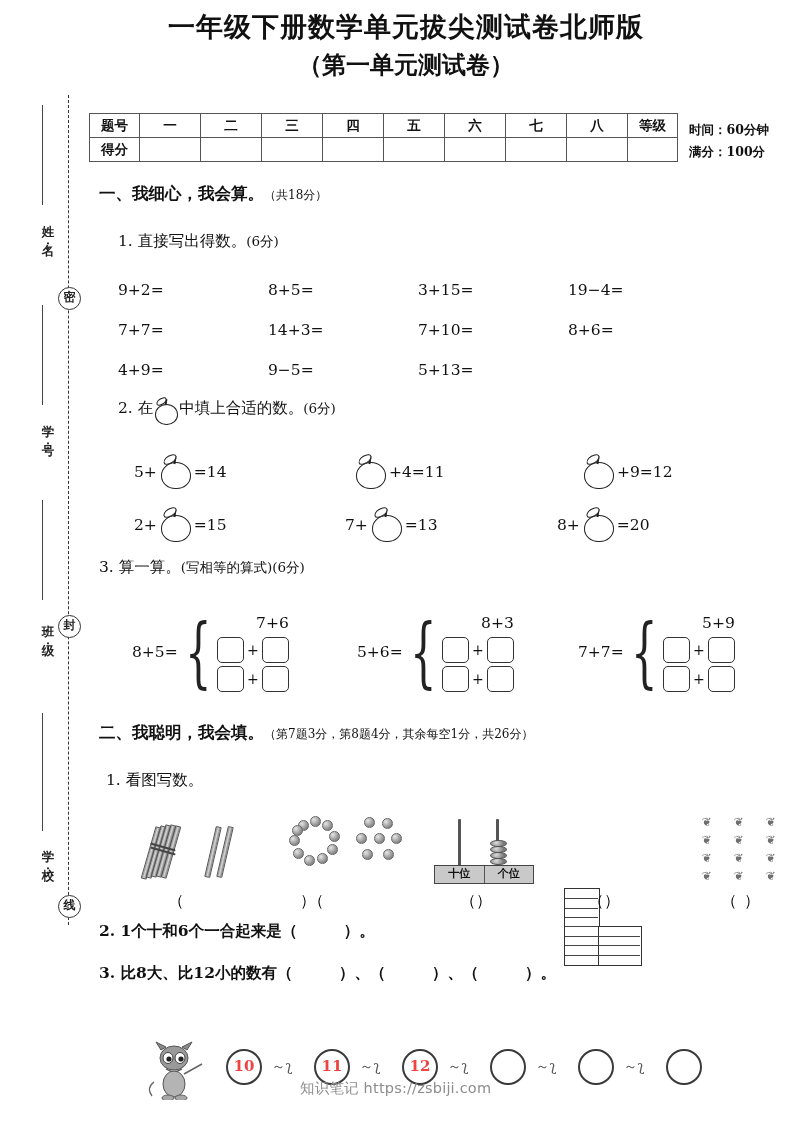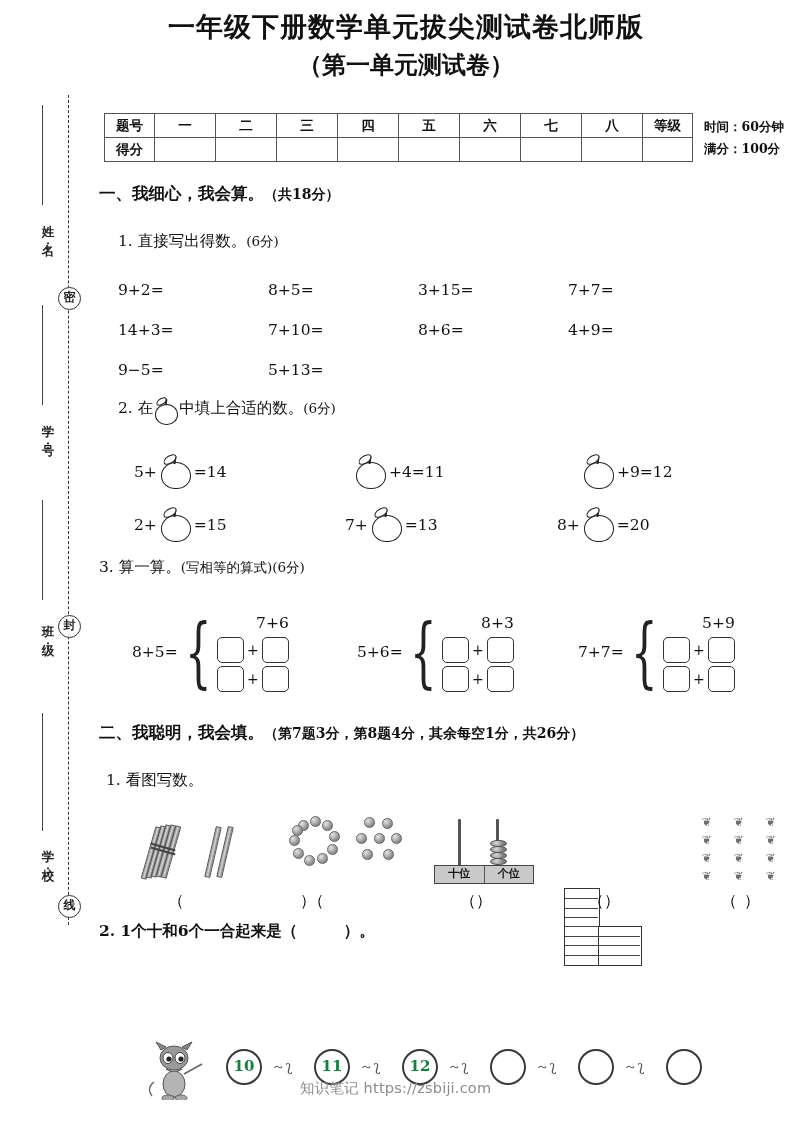--- a/index.html
+++ b/index.html
@@ -94,23 +94,23 @@
     font-weight: bold;
     line-height: 34px;
     margin-top: 2px;
     color: #111;
   }
 
   
   .score-wrap {
     position: absolute;
     top: 113px;
-    left: 104px;
+    left: 89px;
     display: flex;
-    align-items: center;
+    align-items: flex-end;
   }
   table.score-table {
     border-collapse: collapse;
     table-layout: fixed;
   }
   table.score-table td {
     border: 1px solid #555;
     width: 58px;
     height: 21px;
     text-align: center;
@@ -133,22 +133,22 @@
 
   
   .sec-head {
     position: absolute;
     font-size: 16.5px;
     font-weight: bold;
     color: #111;
     white-space: nowrap;
   }
   .sec-head .pts {
-    font-size: 14px;
-    font-weight: bold;
+    font-size: 12px;
+    font-weight: normal;
   }
   .q-head {
     position: absolute;
     font-size: 15.5px;
     font-weight: normal;
     color: #111;
     white-space: nowrap;
   }
   .q-head .pts { font-size: 13.5px; }
   .plain {
@@ -423,21 +423,21 @@
     position: absolute;
     width: 32px;
     height: 32px;
     border: 2.4px solid #3a3a3a;
     border-radius: 50%;
     background: #fff;
     text-align: center;
     line-height: 30px;
     font-size: 15px;
     font-weight: bold;
-    color: #15803d;
+    color: #ef4444;
     font-family: "DejaVu Serif", "Liberation Serif", serif;
   }
   .seq-link {
     position: absolute;
     width: 44px;
     height: 16px;
     color: #555;
     font-size: 14px;
     text-align: center;
   }
@@ -528,20 +528,21 @@
   </div>
 
   <div class="q-head" style="top:231px;left:118px;">
     <span>1. 直接写出得数。</span><span class="pts">(6分)</span>
   </div>
 
   <div class="calc-grid">
     <div class="calc-cell">9+2=</div>
     <div class="calc-cell">8+5=</div>
     <div class="calc-cell">3+15=</div>
+    <div class="calc-cell">19−4=</div>
     <div class="calc-cell">7+7=</div>
     <div class="calc-cell">14+3=</div>
     <div class="calc-cell">7+10=</div>
     <div class="calc-cell">8+6=</div>
     <div class="calc-cell">4+9=</div>
     <div class="calc-cell">9−5=</div>
     <div class="calc-cell">5+13=</div>
   </div>
 
   <div class="q-head" style="top:398px;left:118px;display:flex;align-items:center;">
@@ -763,20 +764,21 @@
         <div class="flower" style="left:80px;top:42px;">❦</div>
         <div class="flower" style="left:16px;top:60px;">❦</div>
         <div class="flower" style="left:48px;top:60px;">❦</div>
         <div class="flower" style="left:80px;top:60px;">❦</div>
       </div>
       <div class="pic-paren" style="width:130px;letter-spacing:36px;text-indent:36px;">（　　）</div>
     </div>
   </div>
 
   <div class="plain" style="top:921px;left:99px;">2. 1个十和6个一合起来是（　　　）。</div>
+  <div class="plain" style="top:963px;left:99px;">3. 比8大、比12小的数有（　　　）、（　　　）、（　　　）。</div>
 
   <div class="seq-row">
     <svg class="mascot" viewBox="0 0 62 62">
       <ellipse cx="28" cy="20" rx="14" ry="12" fill="#9a9a9a" stroke="#555" stroke-width="1"></ellipse>
       <path d="M15 12 L10 4 L20 9 Z" fill="#8a8a8a" stroke="#555" stroke-width="1"></path>
       <path d="M41 12 L46 4 L36 9 Z" fill="#8a8a8a" stroke="#555" stroke-width="1"></path>
       <ellipse cx="22" cy="20" rx="5" ry="5.5" fill="#fff" stroke="#444" stroke-width="1"></ellipse>
       <ellipse cx="34" cy="20" rx="5" ry="5.5" fill="#fff" stroke="#444" stroke-width="1"></ellipse>
       <circle cx="23" cy="21" r="2.6" fill="#222"></circle>
       <circle cx="35" cy="21" r="2.6" fill="#222"></circle>

